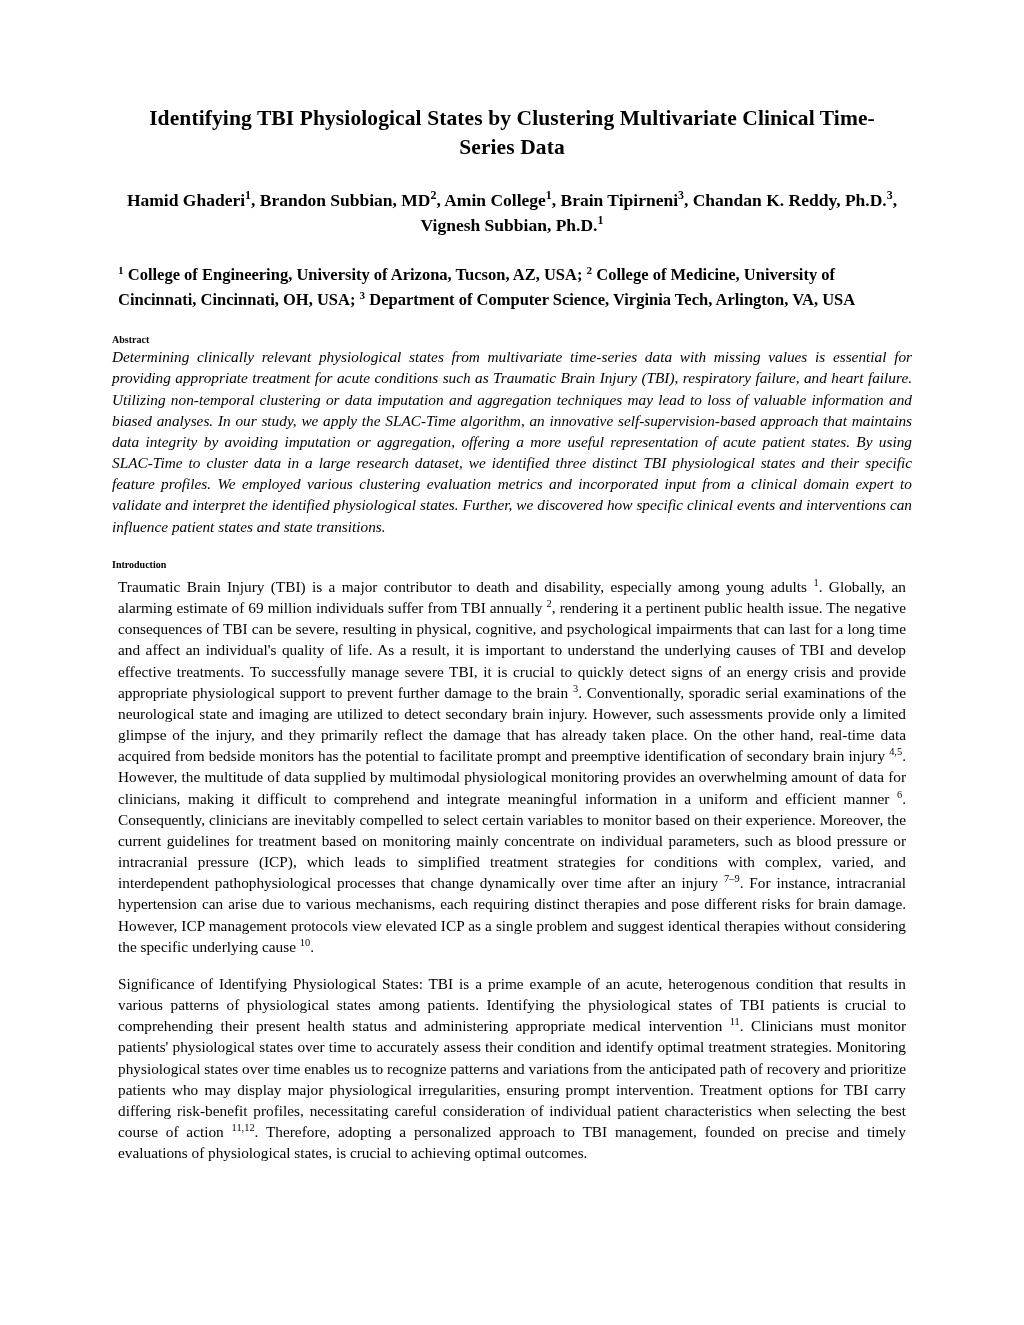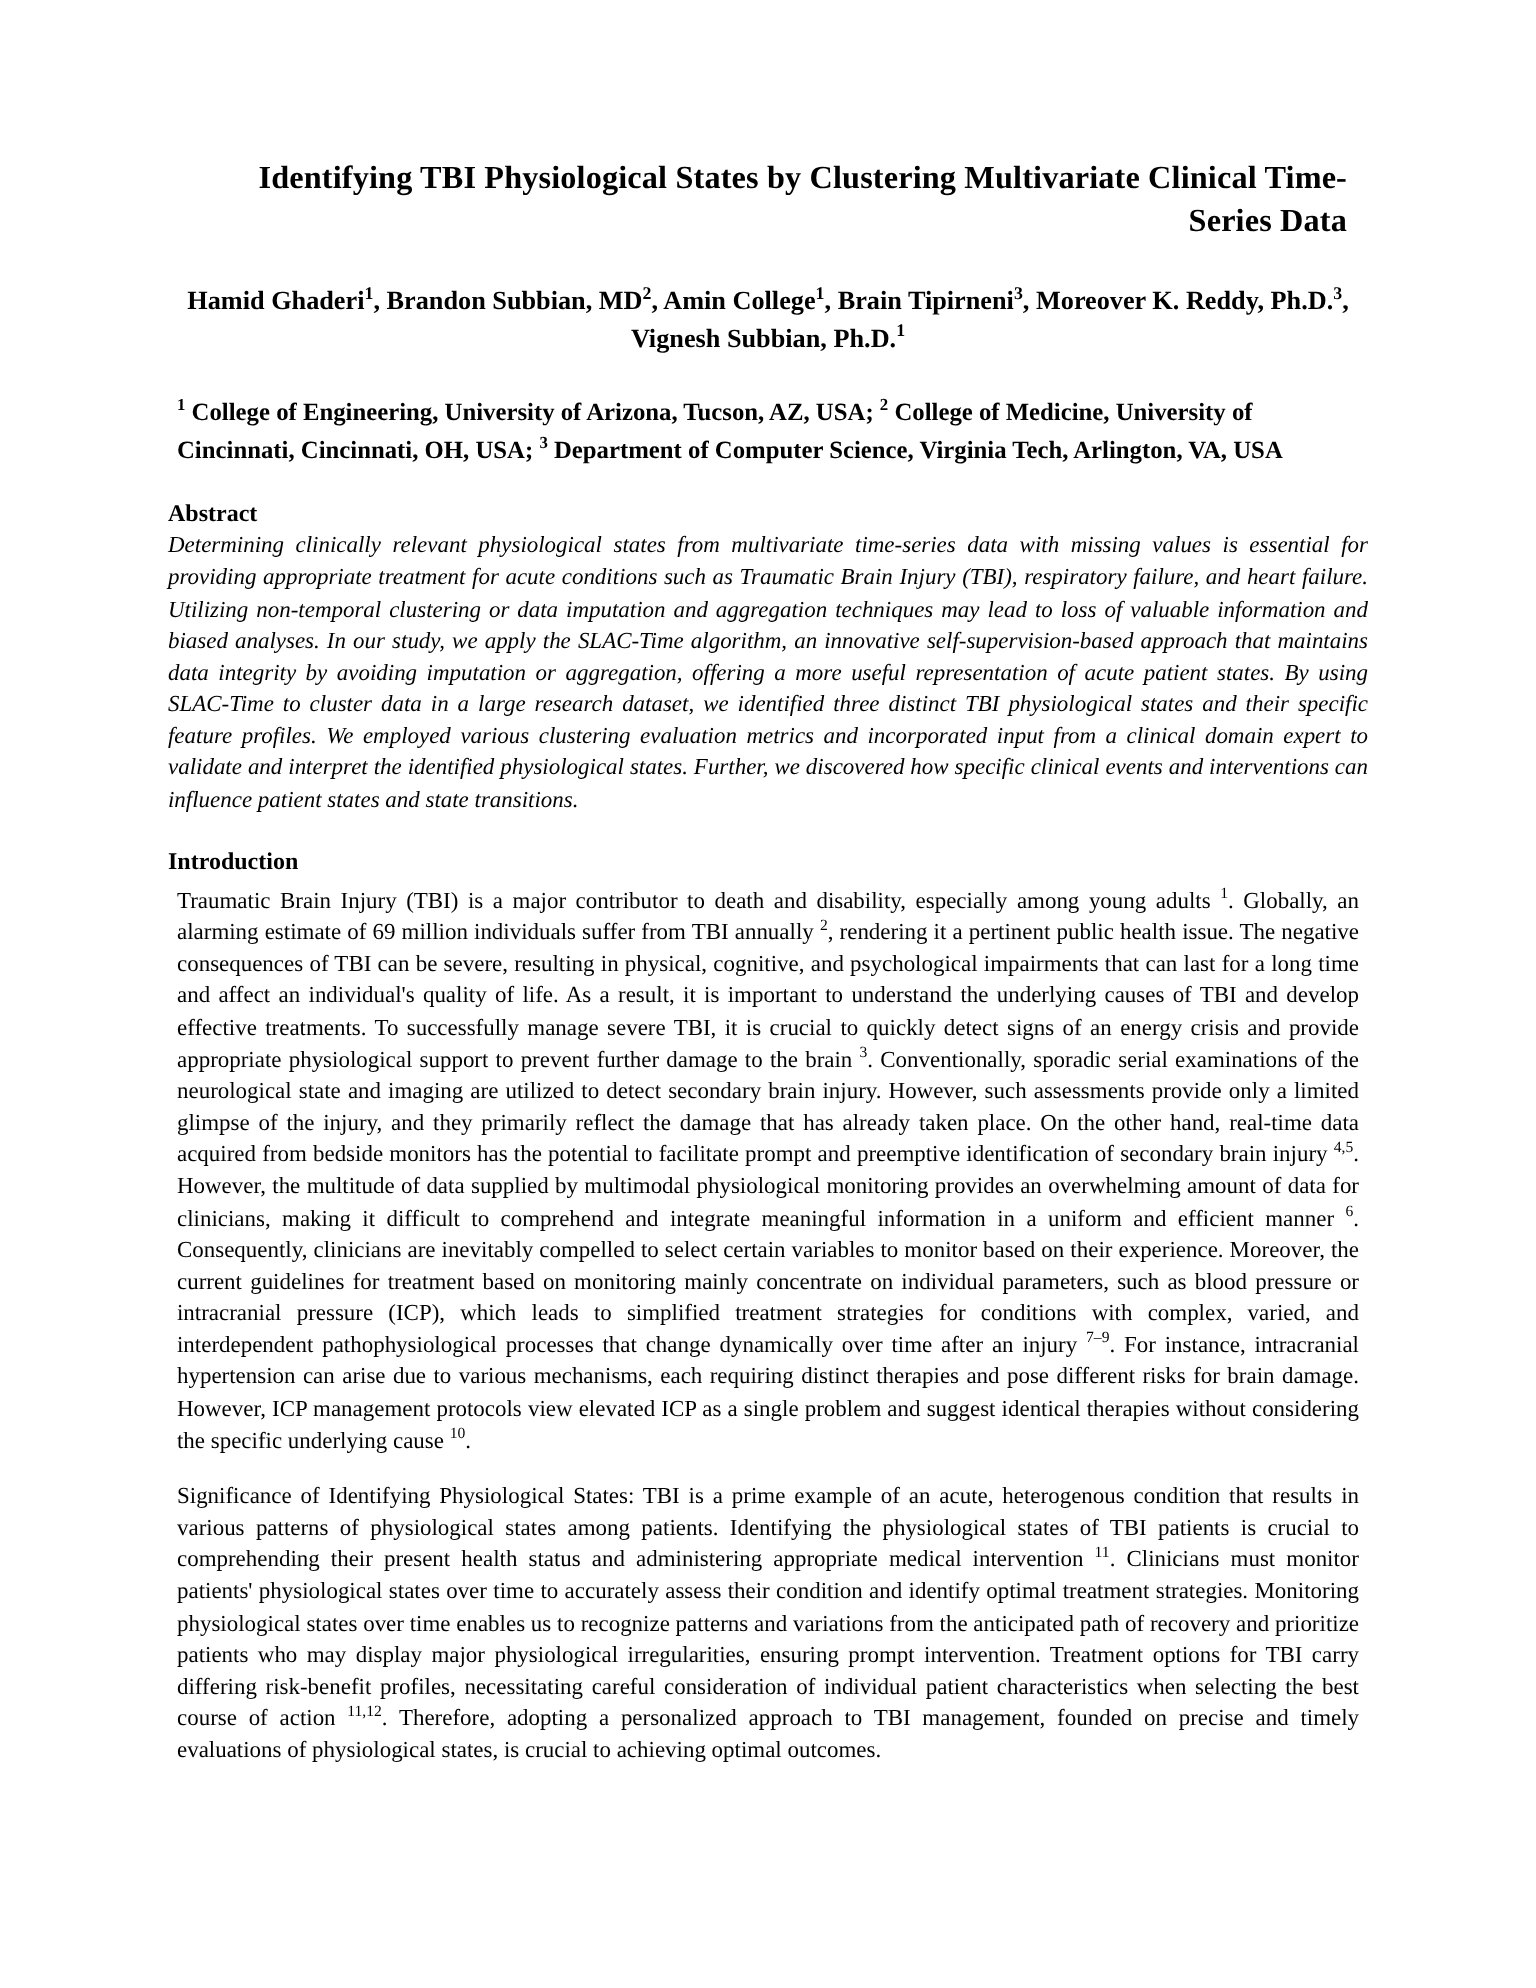--- a/index.html
+++ b/index.html
@@ -17,21 +17,21 @@
   .page {
     box-sizing: border-box;
     width: 1024px;
     height: 1325px;
     padding: 104px 112px 0 112px;
     position: relative;
   }
   .title {
     font-size: 21.5px;
     font-weight: bold;
-    text-align: right;
+    text-align: center;
     line-height: 1.35;
     margin: 0 14px 0 14px;
     letter-spacing: 0.1px;
   }
   .authors {
     font-size: 17.5px;
     font-weight: bold;
     text-align: center;
     line-height: 1.45;
     margin-top: 26px;
@@ -46,21 +46,21 @@
     margin-top: 24px;
     margin-left: 6px;
     margin-right: 6px;
   }
   sup {
     font-size: 0.68em;
     vertical-align: super;
     line-height: 0;
   }
   .section-head {
-    font-size: 16px;
+    font-size: 10px;
     font-weight: bold;
     margin-top: 22px;
     margin-bottom: 1px;
     font-family: Liberation Serif, serif;
   }
   .abstract-body {
     font-size: 15.3px;
     font-style: italic;
     text-align: justify;
     line-height: 1.385;
@@ -84,21 +84,21 @@
   }
 </style>
 </head>
 <body>
 
 <div class="page">
 
   <h1 class="title">Identifying TBI Physiological States by Clustering Multivariate Clinical Time-Series Data</h1>
 
   <div class="authors">
-    <span>Hamid Ghaderi</span><sup>1</sup><span>, Brandon Subbian, MD</span><sup>2</sup><span>, Amin College</span><sup>1</sup><span>, Brain Tipirneni</span><sup>3</sup><span>, Moreover K. Reddy, Ph.D.</span><sup>3</sup><span>, Vignesh Subbian, Ph.D.</span><sup>1</sup>
+    <span>Hamid Ghaderi</span><sup>1</sup><span>, Brandon Subbian, MD</span><sup>2</sup><span>, Amin College</span><sup>1</sup><span>, Brain Tipirneni</span><sup>3</sup><span>, Chandan K. Reddy, Ph.D.</span><sup>3</sup><span>, Vignesh Subbian, Ph.D.</span><sup>1</sup>
   </div>
 
   <div class="affiliations">
     <sup>1</sup><span> College of Engineering, University of Arizona, Tucson, AZ, USA; </span><sup>2</sup><span> College of Medicine, University of Cincinnati, Cincinnati, OH, USA; </span><sup>3</sup><span> Department of Computer Science, Virginia Tech, Arlington, VA, USA</span>
   </div>
 
   <h2 class="section-head">Abstract</h2>
   <p class="abstract-body">Determining clinically relevant physiological states from multivariate time-series data with missing values is essential for providing appropriate treatment for acute conditions such as Traumatic Brain Injury (TBI), respiratory failure, and heart failure. Utilizing non-temporal clustering or data imputation and aggregation techniques may lead to loss of valuable information and biased analyses. In our study, we apply the SLAC-Time algorithm, an innovative self-supervision-based approach that maintains data integrity by avoiding imputation or aggregation, offering a more useful representation of acute patient states. By using SLAC-Time to cluster data in a large research dataset, we identified three distinct TBI physiological states and their specific feature profiles. We employed various clustering evaluation metrics and incorporated input from a clinical domain expert to validate and interpret the identified physiological states. Further, we discovered how specific clinical events and interventions can influence patient states and state transitions.</p>
 
   <h2 class="section-head">Introduction</h2>

